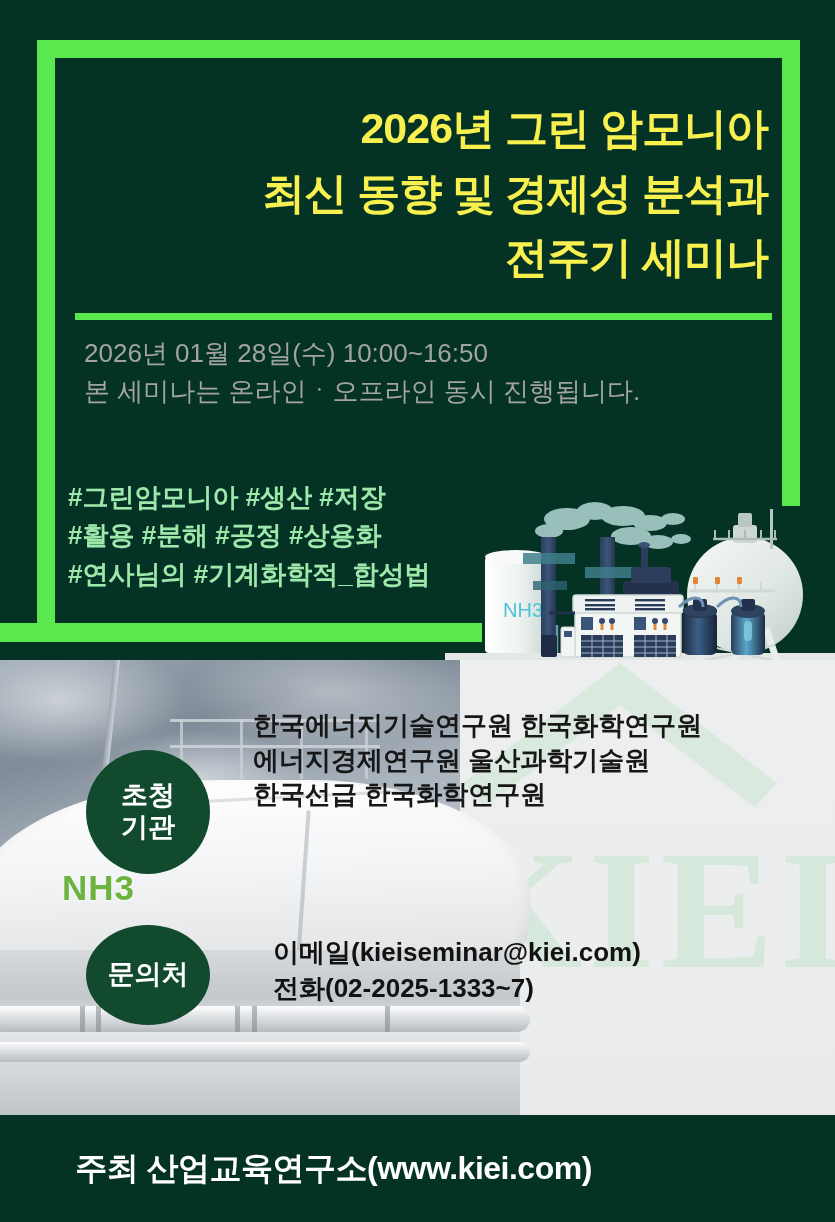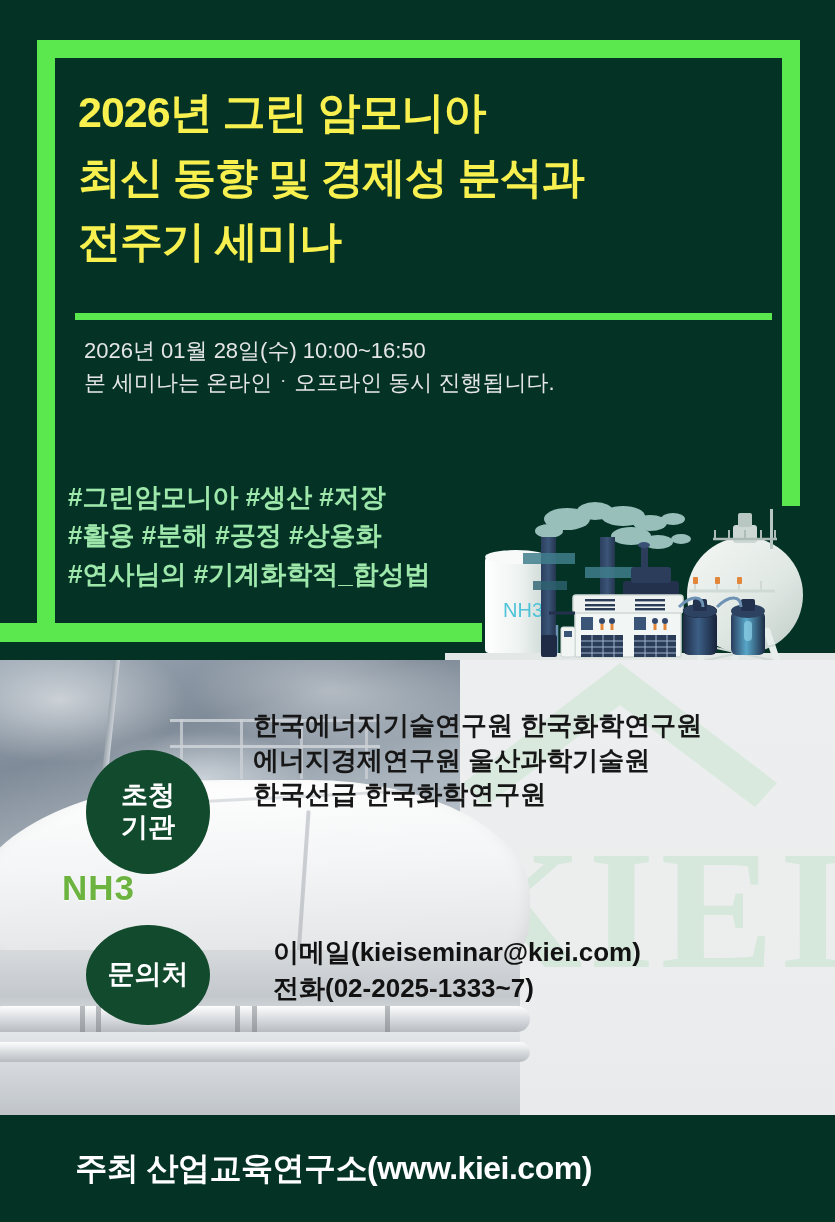--- a/index.html
+++ b/index.html
@@ -32,21 +32,21 @@
     position:absolute;left:782px;top:40px;width:18px;height:466px;
     background:#5BE84E;
   }
   .frame-bottom{
     position:absolute;left:0px;top:623px;width:482px;height:19px;
     background:#5BE84E;
   }
 
   
   .title-block{
-    position:absolute;left:78px;top:80px;width:690px;
+    position:absolute;left:78px;top:96px;width:690px;text-align:right;
   }
   .title-line{
     color:#F7F04F;
     font-size:43px;
     font-weight:bold;
     line-height:1.5;
     letter-spacing:-1px;
     white-space:nowrap;
   }
 
@@ -54,22 +54,22 @@
   .title-rule{
     position:absolute;left:75px;top:313px;width:697px;height:7px;
     background:#5BE84E;
   }
 
   
   .date-block{
     position:absolute;left:84px;top:335px;width:700px;
   }
   .date-line{
-    color:#e5e5e5;
-    font-size:22px;
+    color:#a3a3a3;
+    font-size:26px;
     line-height:1.45;
     white-space:nowrap;
   }
 
   
   .tag-block{
     position:absolute;left:68px;top:478px;width:560px;
   }
   .tag-line{
     color:#9FE8AC;

